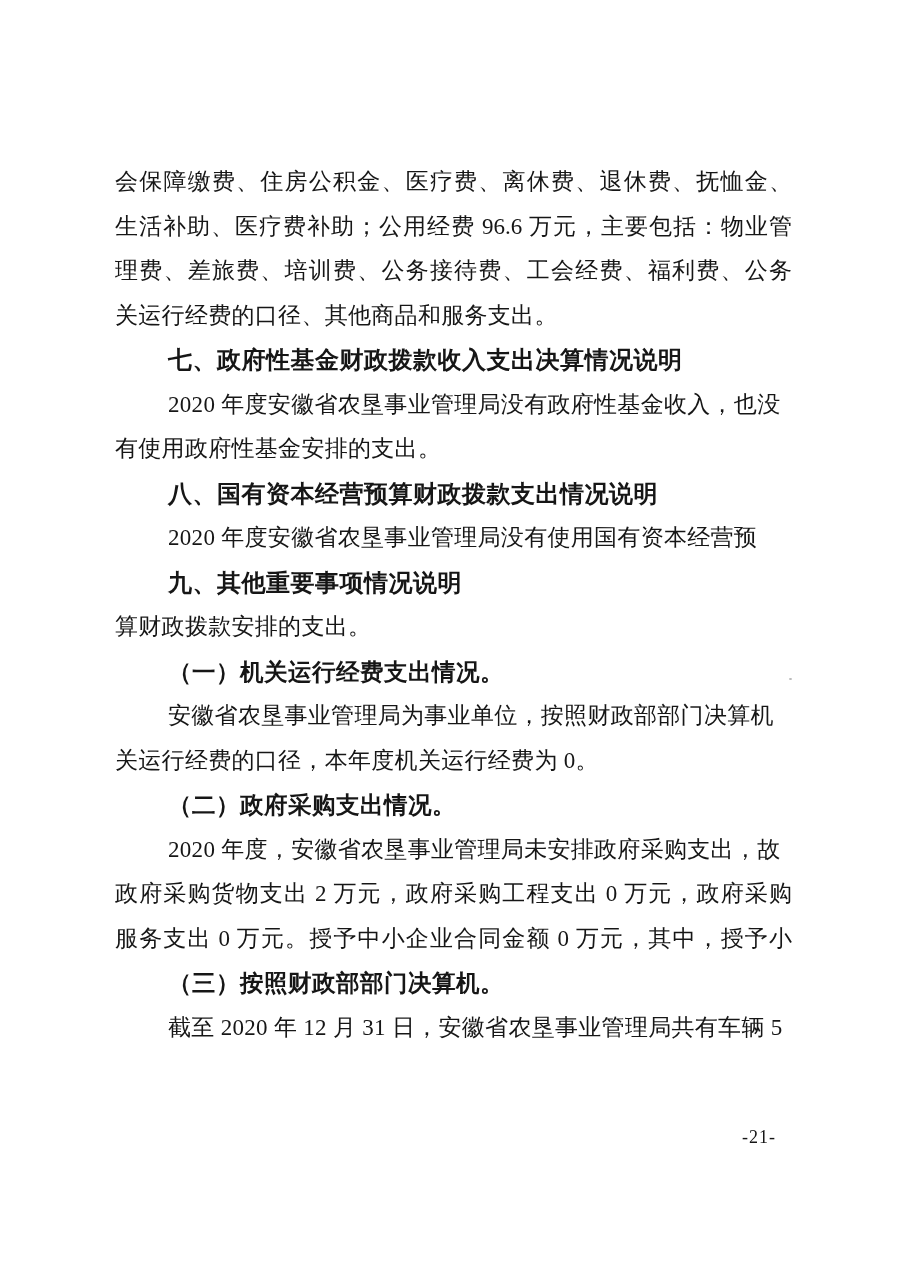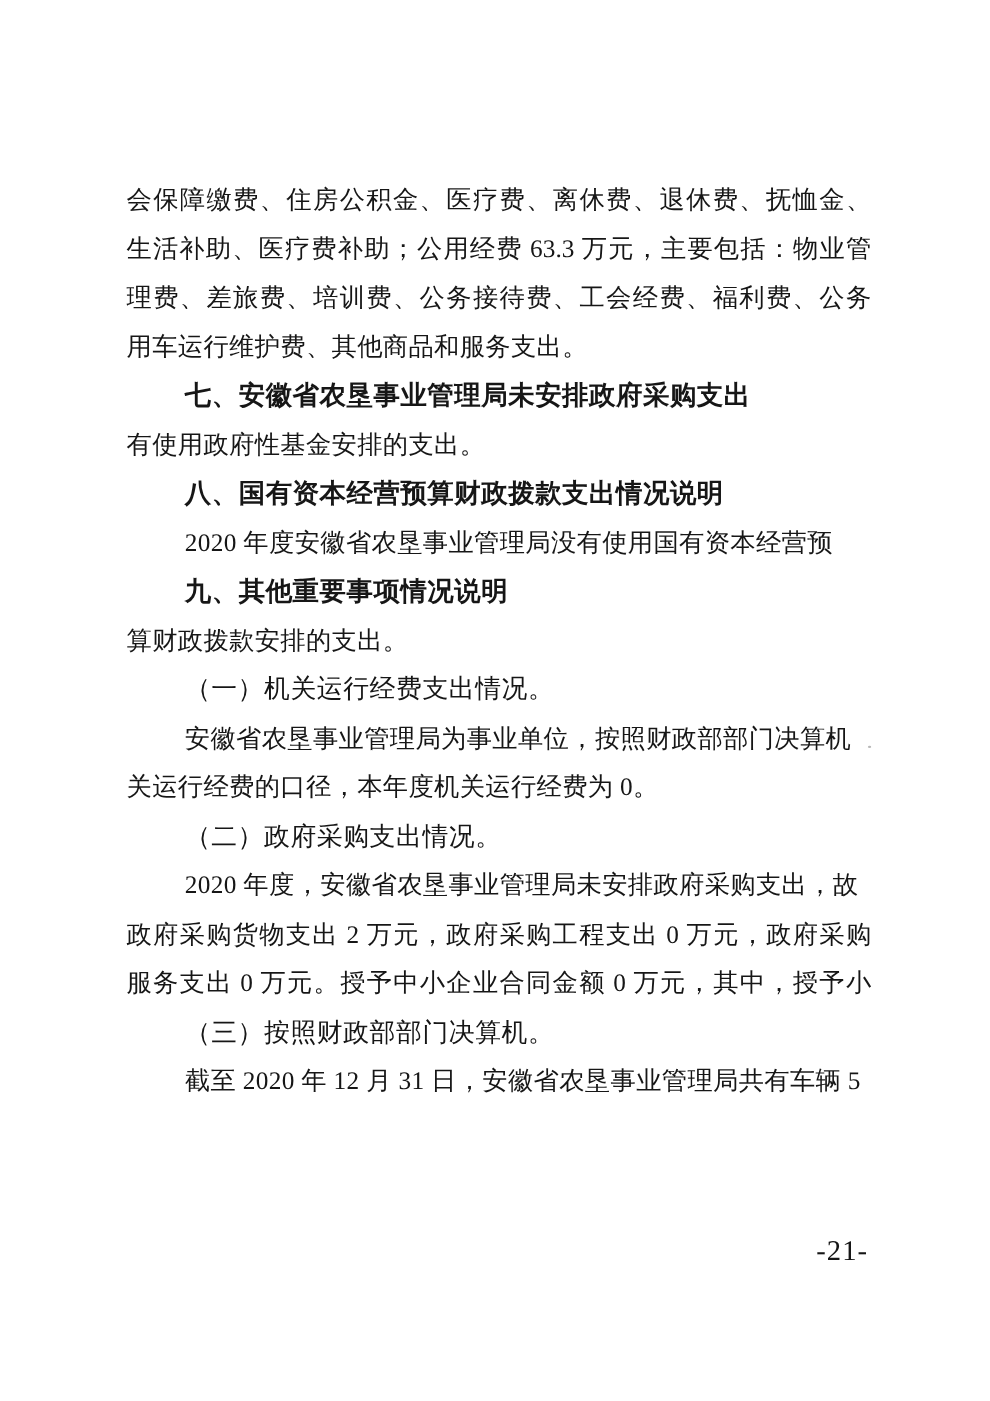--- a/index.html
+++ b/index.html
@@ -36,29 +36,29 @@
     text-align-last: justify;
     letter-spacing: 0;
   }
   .h1 {
     font-family: "Liberation Sans", "DejaVu Sans", sans-serif;
     font-weight: bold;
     font-size: 24px;
     letter-spacing: 0.5px;
   }
   .h2 {
-    font-weight: normal;
+    font-weight: bold;
     font-size: 23.5px;
     letter-spacing: 0.5px;
   }
   .page-number {
     position: absolute;
     left: 742px;
     top: 1122px;
-    font-size: 26px;
+    font-size: 18px;
     line-height: 30px;
     letter-spacing: 1px;
   }
   .speck {
     position: absolute;
     left: 789px;
     top: 678px;
     width: 3px;
     height: 2px;
     background: #9a9a9a;
@@ -66,24 +66,25 @@
     opacity: 0.7;
   }
 </style>
 </head>
 <body>
 
 <div class="page">
 
   <div class="text-block">
     <div class="line justify">会保障缴费、住房公积金、医疗费、离休费、退休费、抚恤金、</div>
-    <div class="line justify">生活补助、医疗费补助；公用经费 63.3 万元，主要包括：物业管</div>
+    <div class="line justify">生活补助、医疗费补助；公用经费 96.6 万元，主要包括：物业管</div>
     <div class="line justify">理费、差旅费、培训费、公务接待费、工会经费、福利费、公务</div>
-    <div class="line">用车运行维护费、其他商品和服务支出。</div>
-    <div class="line h1 indent">七、安徽省农垦事业管理局未安排政府采购支出</div>
+    <div class="line">关运行经费的口径、其他商品和服务支出。</div>
+    <div class="line h1 indent">七、政府性基金财政拨款收入支出决算情况说明</div>
+    <div class="line indent">2020 年度安徽省农垦事业管理局没有政府性基金收入，也没</div>
     <div class="line">有使用政府性基金安排的支出。</div>
     <div class="line h1 indent">八、国有资本经营预算财政拨款支出情况说明</div>
     <div class="line indent">2020 年度安徽省农垦事业管理局没有使用国有资本经营预</div>
     <div class="line h1 indent">九、其他重要事项情况说明</div>
     <div class="line">算财政拨款安排的支出。</div>
     <div class="line h2 indent">（一）机关运行经费支出情况。</div>
     <div class="line indent">安徽省农垦事业管理局为事业单位，按照财政部部门决算机</div>
     <div class="line">关运行经费的口径，本年度机关运行经费为 0。</div>
     <div class="line h2 indent">（二）政府采购支出情况。</div>
     <div class="line indent">2020 年度，安徽省农垦事业管理局未安排政府采购支出，故</div>

